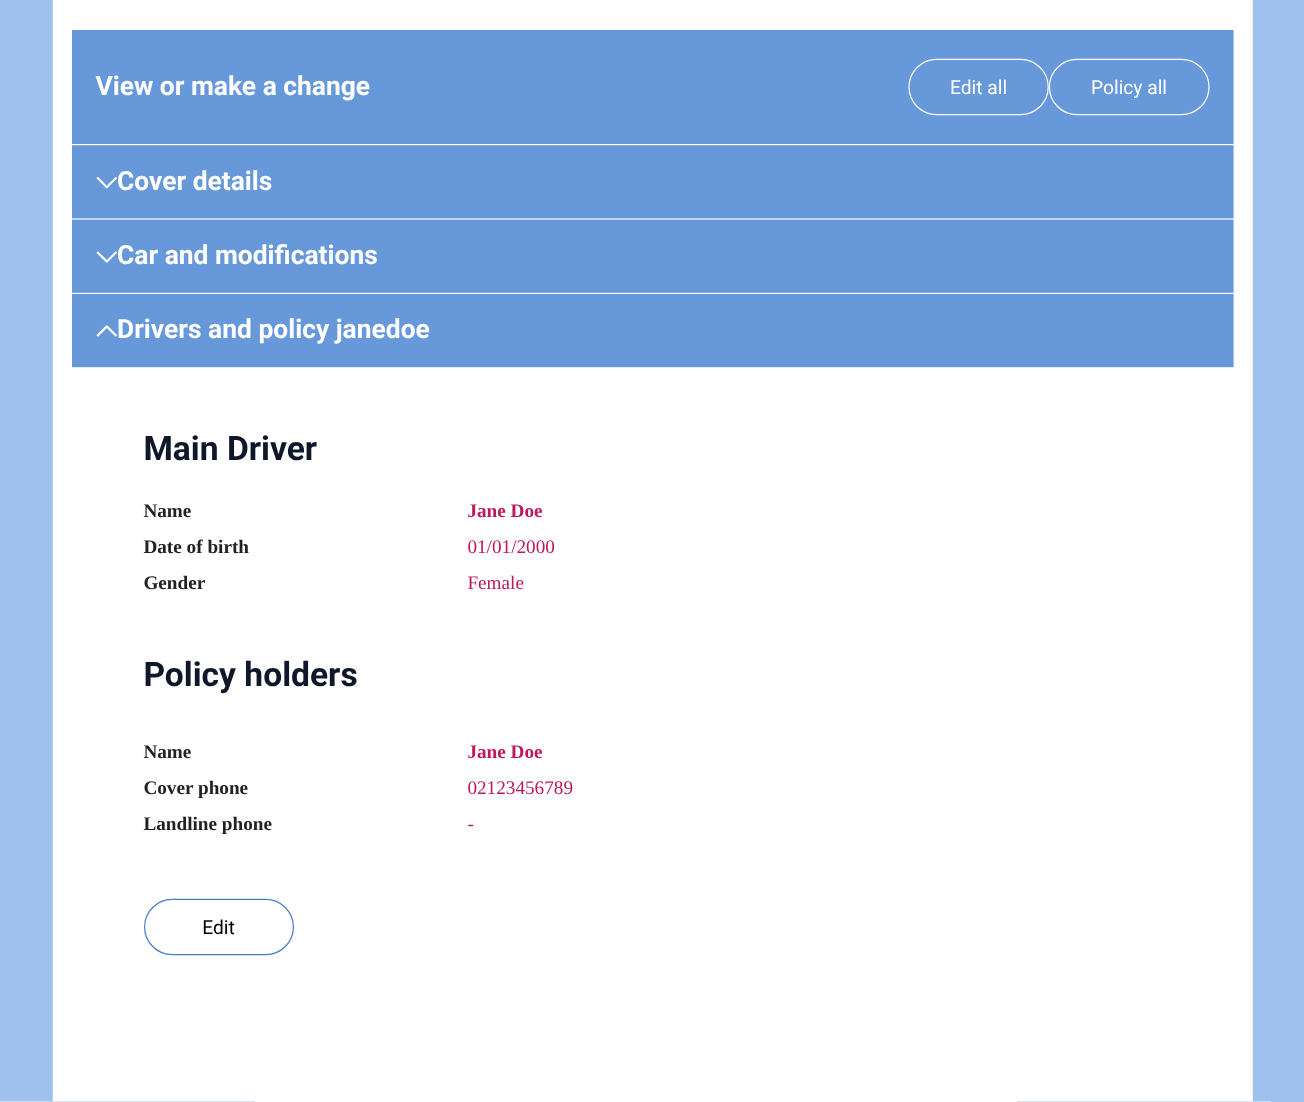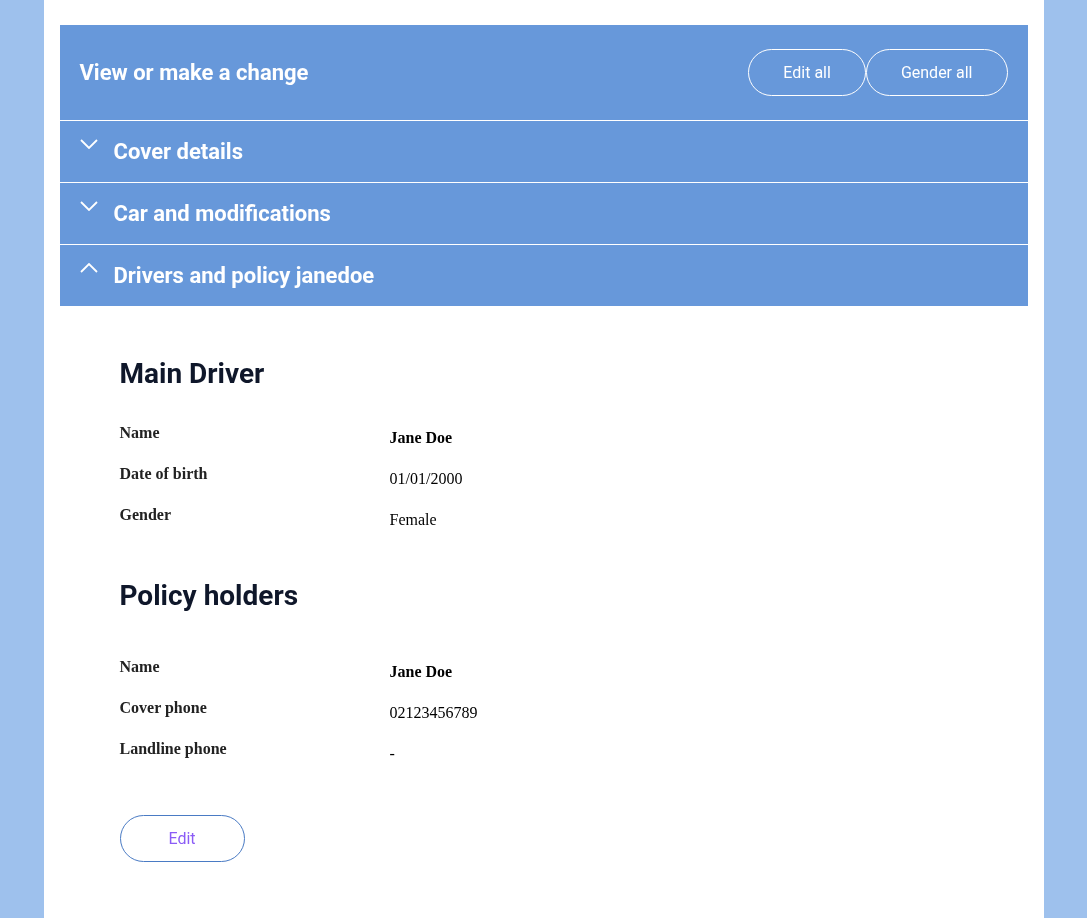--- a/index.html
+++ b/index.html
@@ -43,22 +43,21 @@
       padding: 13px 34px;
       font-size: 16px;
       cursor: pointer;
       font-family: inherit;
     }
     .accordion-row {
       background-color: #6798da;
       padding: 18px 20px;
       margin-bottom: 1px;
       display: flex;
-      align-items: flex-start;
-      gap: 16px;
+      align-items: center;
       cursor: pointer;
     }
     .accordion-title {
       color: #ffffff;
       font-size: 22px;
       font-weight: 700;
     }
     .chevron {
       width: 18px;
       height: 10px;
@@ -85,22 +84,21 @@
       width: 270px;
       font-size: 16px;
       font-weight: 700;
       color: #222222;
       display: flex;
       align-items: center;
       gap: 6px;
     }
     .field-value {
       font-size: 16px;
-      color: #000000;
-      margin-top: 11px;
+      color: #be185d;
     }
     .field-value.bold {
       font-weight: 700;
     }
     .policy-section {
       margin-top: 50px;
     }
     .policy-fields {
       margin-top: 40px;
     }
@@ -114,38 +112,38 @@
       border-radius: 50%;
       color: #4a7bc4;
       font-size: 12px;
       cursor: pointer;
       font-weight: normal;
     }
     .edit-button {
       margin-top: 40px;
       background: transparent;
       border: 1.5px solid #4a7bc4;
-      color: #8b5cf6;
+      color: #000000;
       border-radius: 28px;
       padding: 13px 48px;
       font-size: 16px;
       cursor: pointer;
       font-family: inherit;
     }
   </style>
 </head>
 <body>
 
 <div class="container">
 
   <div class="header-bar">
     <div class="header-title">View or make a change</div>
     <div class="header-buttons">
       <button class="pill-button">Edit all</button>
-      <button class="pill-button">Gender all</button>
+      <button class="pill-button">Policy all</button>
     </div>
   </div>
 
   <div class="accordion-row">
     <span class="chevron">
       <svg width="18" height="10" viewBox="0 0 18 10">
           <path d="M1 1 L9 9 L17 1" stroke="#ffffff" stroke-width="1.8" fill="none"></path>
         </svg>
     </span>
     <span class="accordion-title">Cover details</span>

